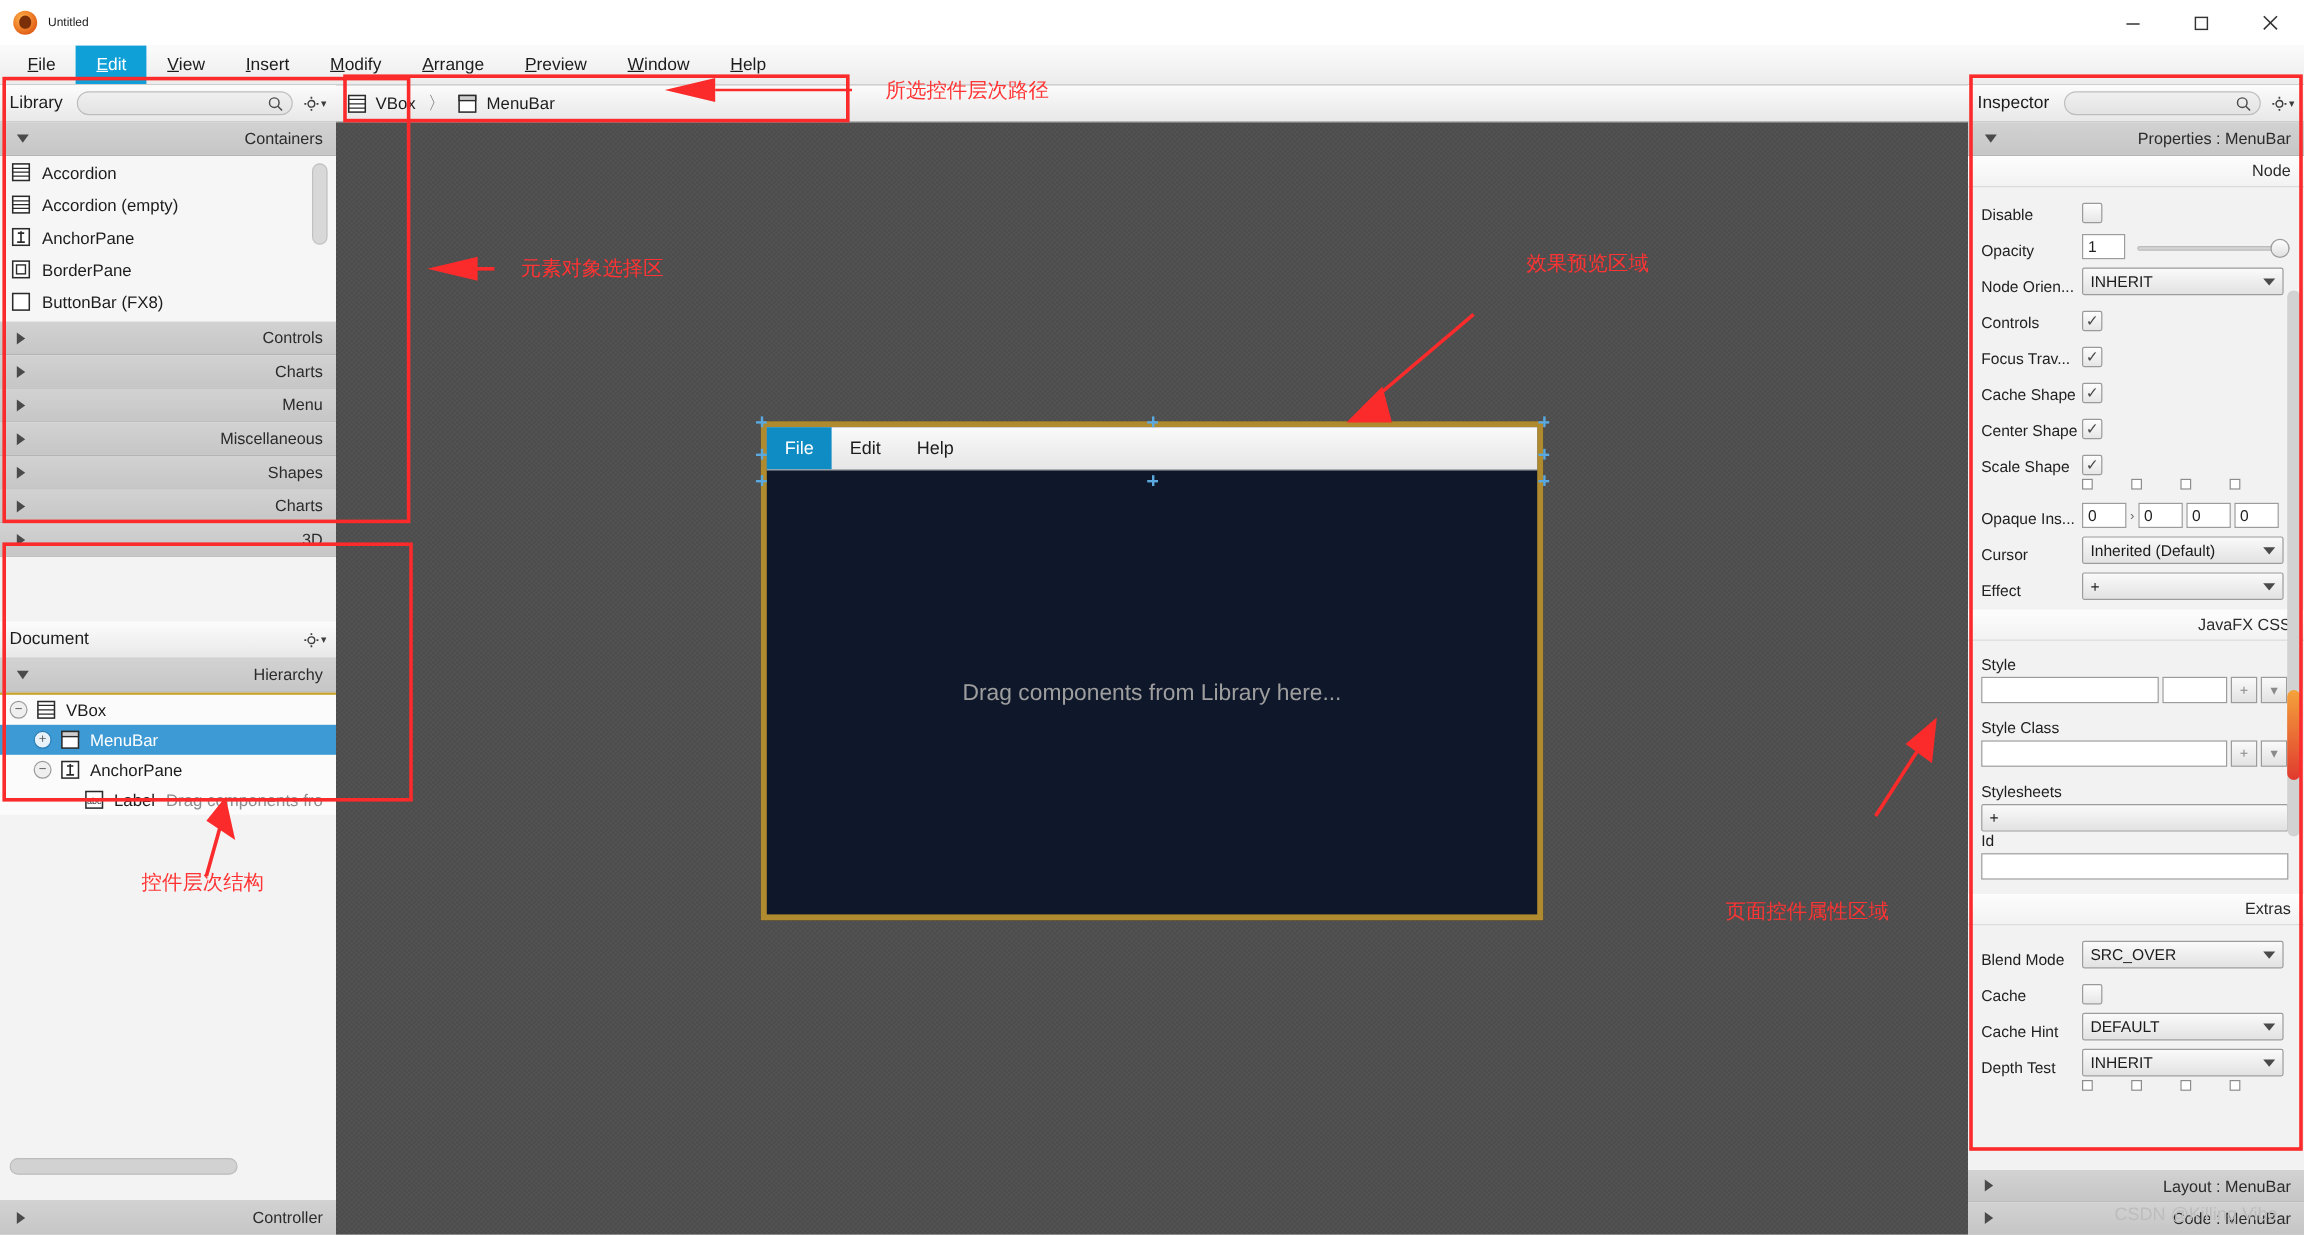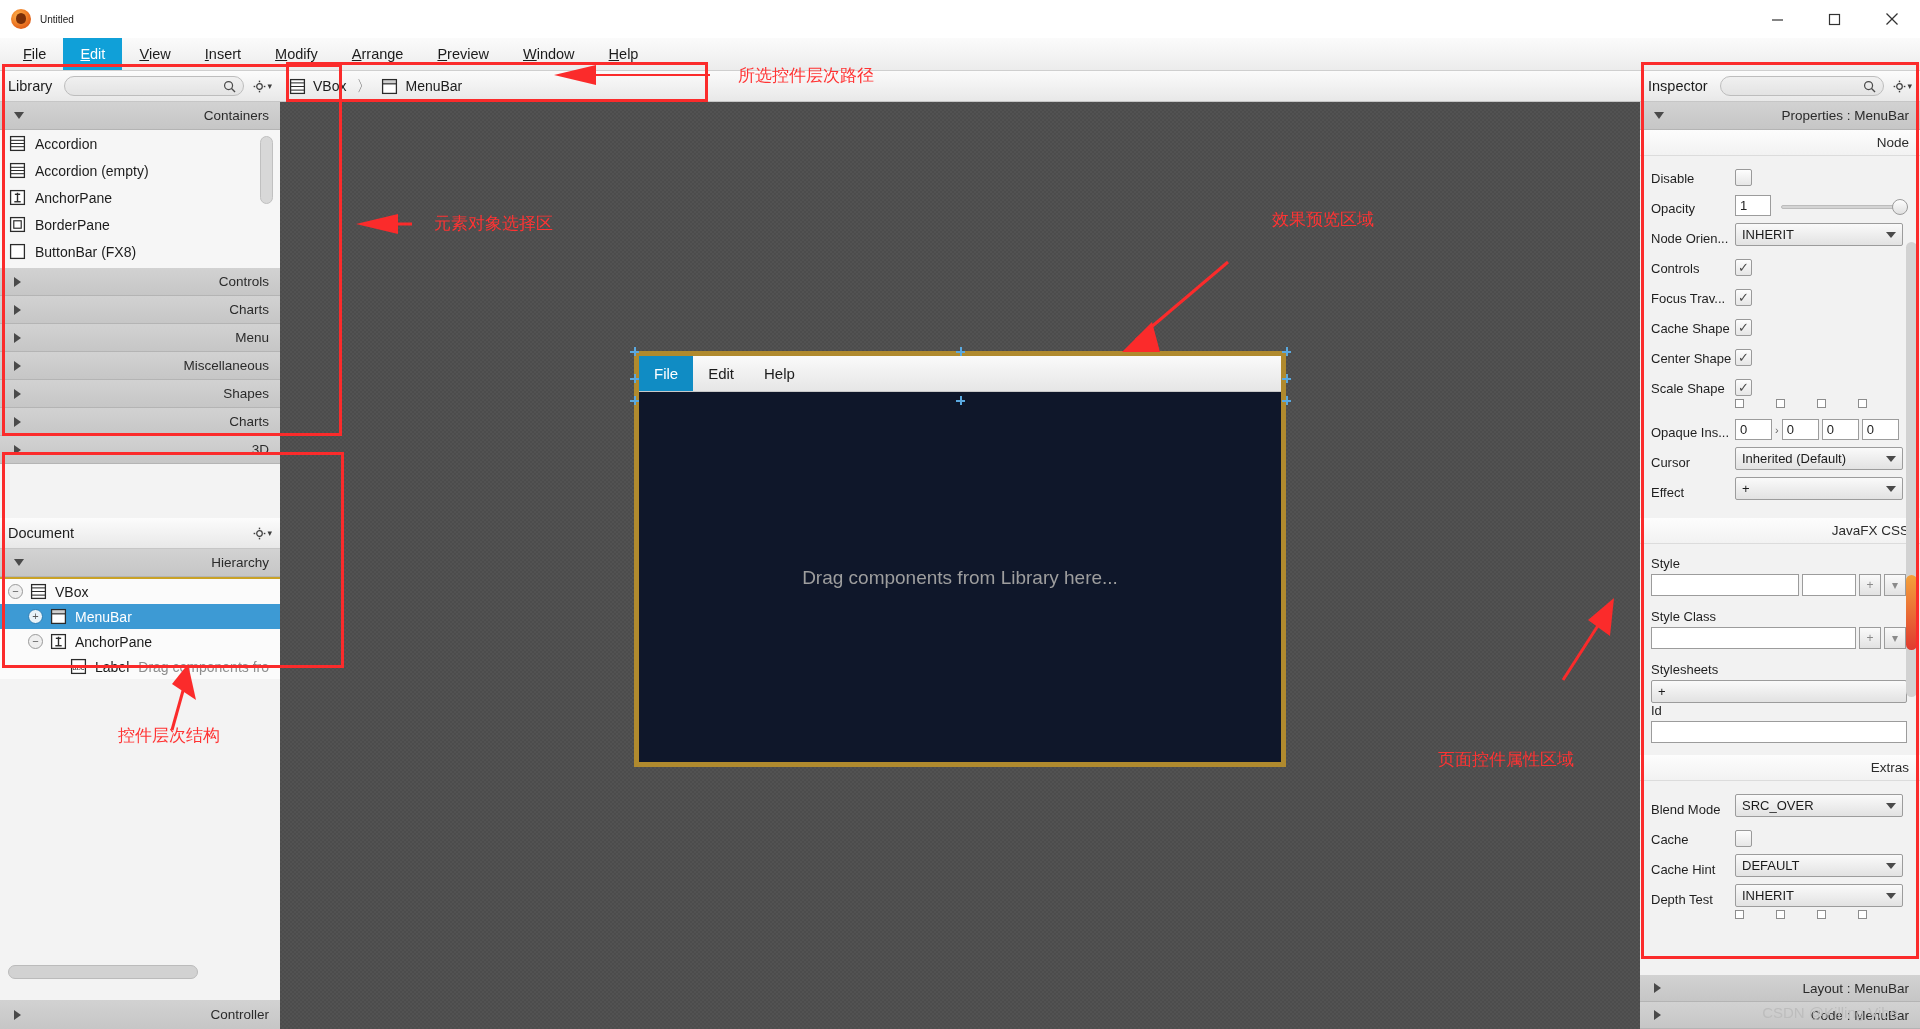--- a/index.html
+++ b/index.html
@@ -582,21 +582,21 @@
         </span>
       </div>
       <div class="prow">
         <span class="plabel">Effect</span>
         <span class="combo" style="width:168px;">
           <span>+</span>
           <span class="caret"></span>
         </span>
       </div>
 
-      <div class="cat-row" style="margin-top:18px;">
+      <div class="cat-row" style="margin-top:8px;">
         <span>JavaFX CSS</span>
       </div>
 
       <div style="padding-top:12px;">
         <div class="grp-label">Style</div>
         <div style="display:flex;gap:3px;padding:0 11px;">
           <span class="field-wide" style="width:148px;"></span>
           <span class="field-wide" style="width:54px;"></span>
           <span class="sm-btn">+</span>
           <span class="sm-btn">▾</span>

